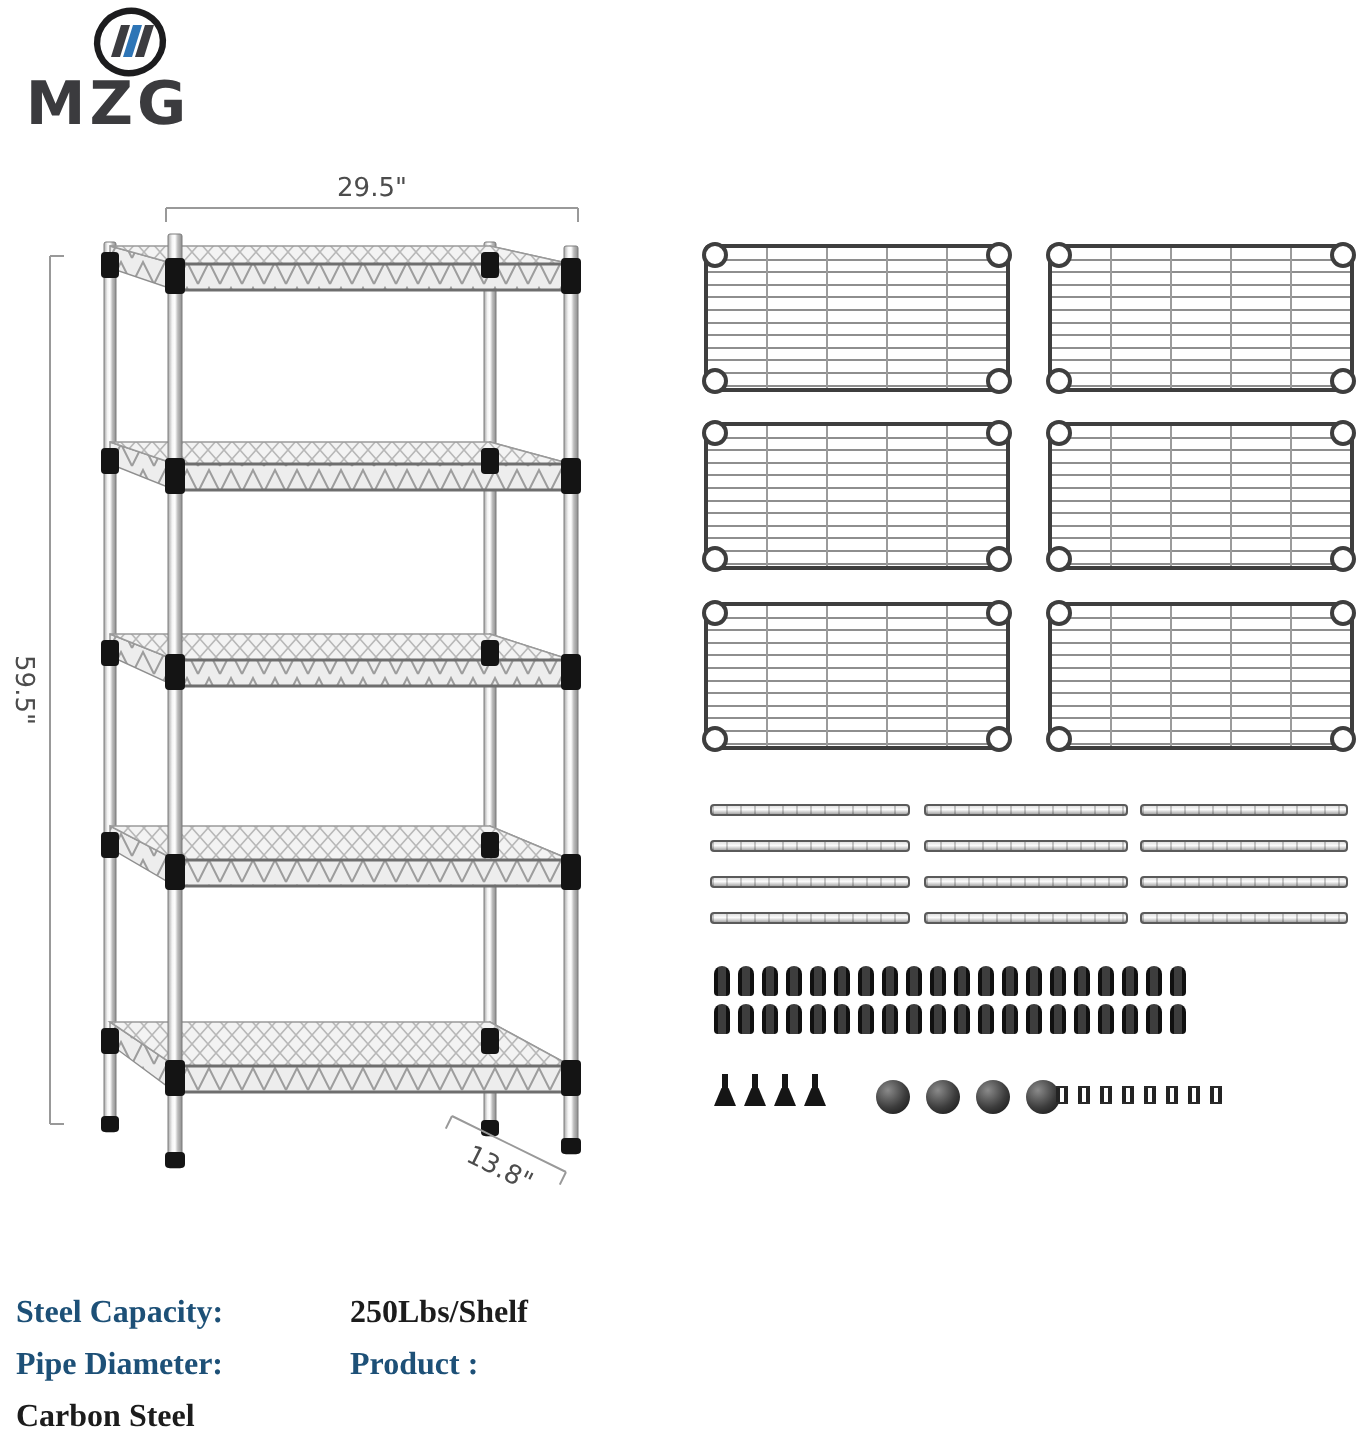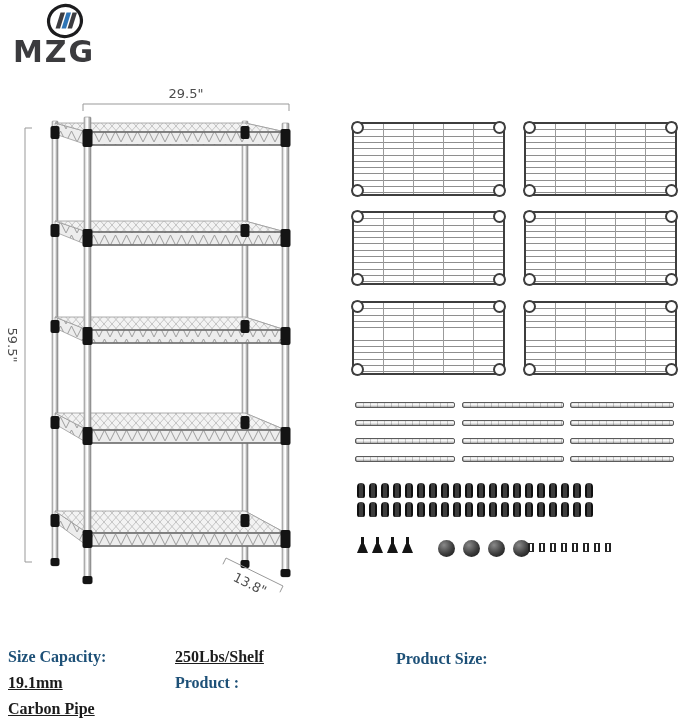--- a/index.html
+++ b/index.html
@@ -61,21 +61,21 @@
   
   #spec-left,#spec-right{position:absolute;display:grid;align-items:baseline;}
   #spec-left{left:8px;top:648px;grid-template-columns:167px auto;row-gap:8px;width:330px;}
   #spec-right{left:396px;top:650px;grid-template-columns:150px auto;row-gap:9px;width:280px;}
   .spec-label{
     font-family:"Liberation Serif",serif;font-weight:bold;font-size:16px;
     color:var(--spec-label-color,#1d5077);white-space:nowrap;
   }
   .spec-value{
     font-family:"Liberation Serif",serif;font-weight:600;font-size:16px;
-    color:var(--spec-value-color,#1c1c1c);white-space:nowrap;text-decoration:underline;
+    color:var(--spec-value-color,#1c1c1c);white-space:nowrap;
   }
 </style>
 </head>
 <body>
 
 <svg id="logo" width="120" height="72" viewBox="0 0 120 72">
   <g>
     <ellipse cx="65" cy="21" rx="16.5" ry="15.5" fill="none" stroke="#1c1c1e" stroke-width="3.2" transform="rotate(-14 65 21)"></ellipse>
     <path d="M55.5,28.5 L60.5,12.5 L65,12.5 L60,28.5 Z" fill="#3c3c40"></path>
     <path d="M61.5,28.5 L66.5,12.5 L71,12.5 L66,28.5 Z" fill="var(--accent,#2e75b6)"></path>
@@ -274,21 +274,20 @@
     <div class="screw" style="left: 539px; top: 543px;"></div>
     <div class="screw" style="left: 550px; top: 543px;"></div>
     <div class="screw" style="left: 561px; top: 543px;"></div>
     <div class="screw" style="left: 572px; top: 543px;"></div>
     <div class="screw" style="left: 583px; top: 543px;"></div>
     <div class="screw" style="left: 594px; top: 543px;"></div>
     <div class="screw" style="left: 605px; top: 543px;"></div>
   </div>
 
 <div id="spec-left">
-    <span class="spec-label">Size Capacity:</span>
+    <span class="spec-label">Steel Capacity:</span>
     <span class="spec-value">250Lbs/Shelf</span>
-    <span class="spec-value">19.1mm</span>
+    <span class="spec-label">Pipe Diameter:</span>
     <span class="spec-label">Product :</span>
-    <span class="spec-value">Carbon Pipe</span>
+    <span class="spec-value">Carbon Steel</span>
   </div>
 <div id="spec-right">
-    <span class="spec-label">Product Size:</span>
   </div>
 
 </body></html>

